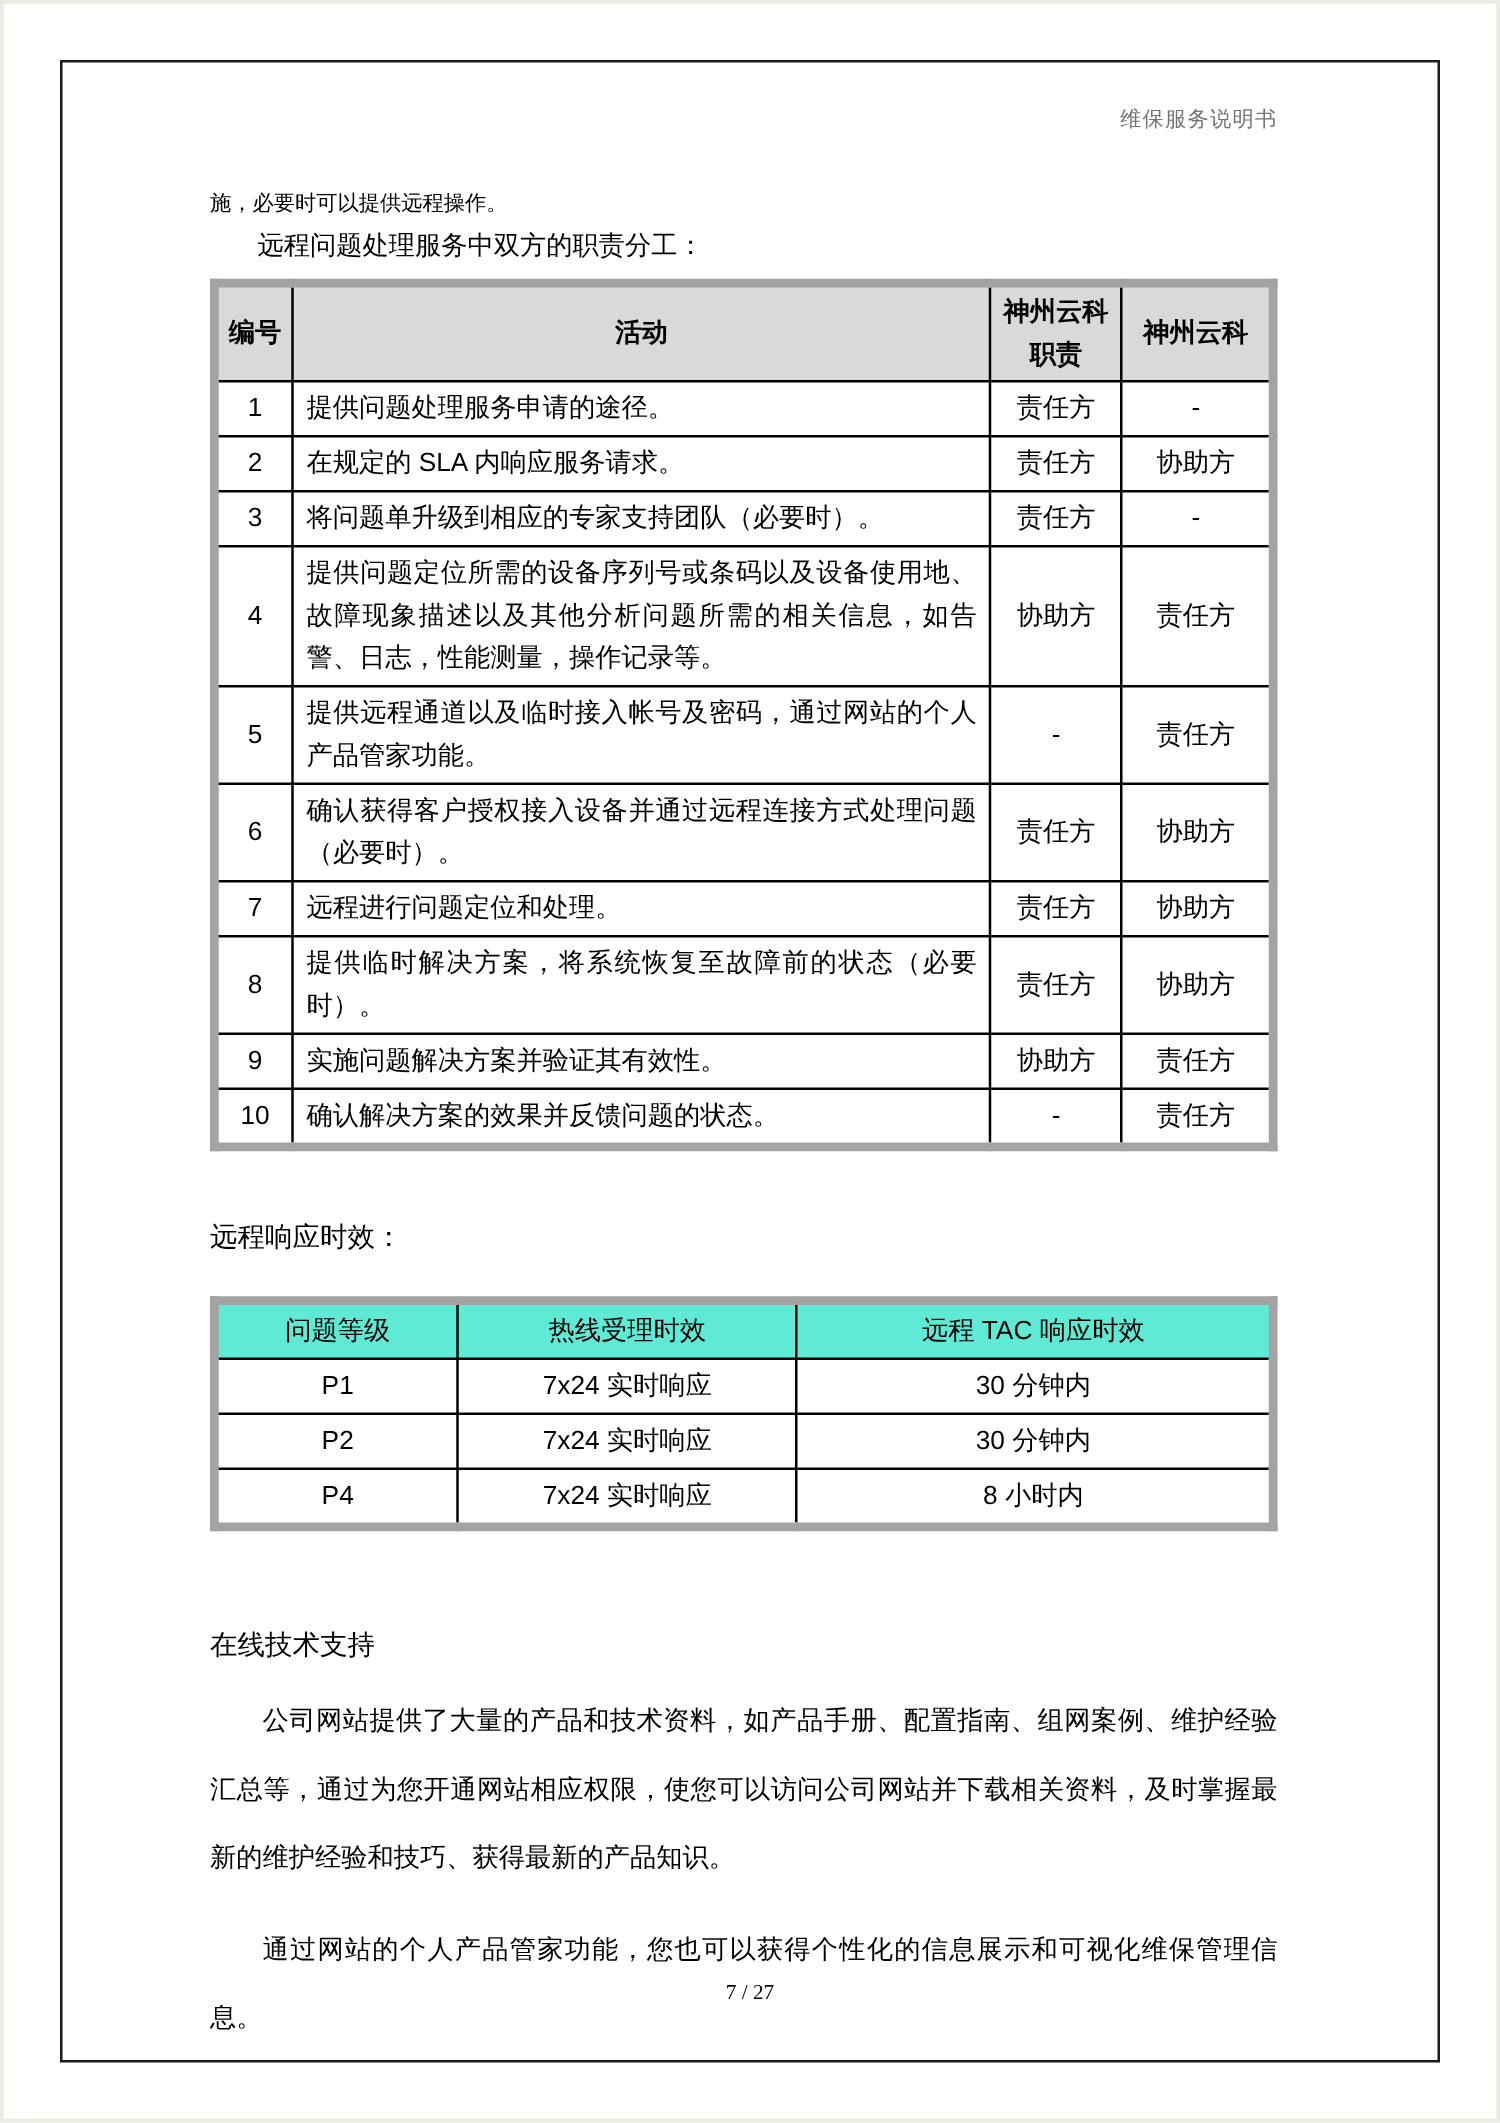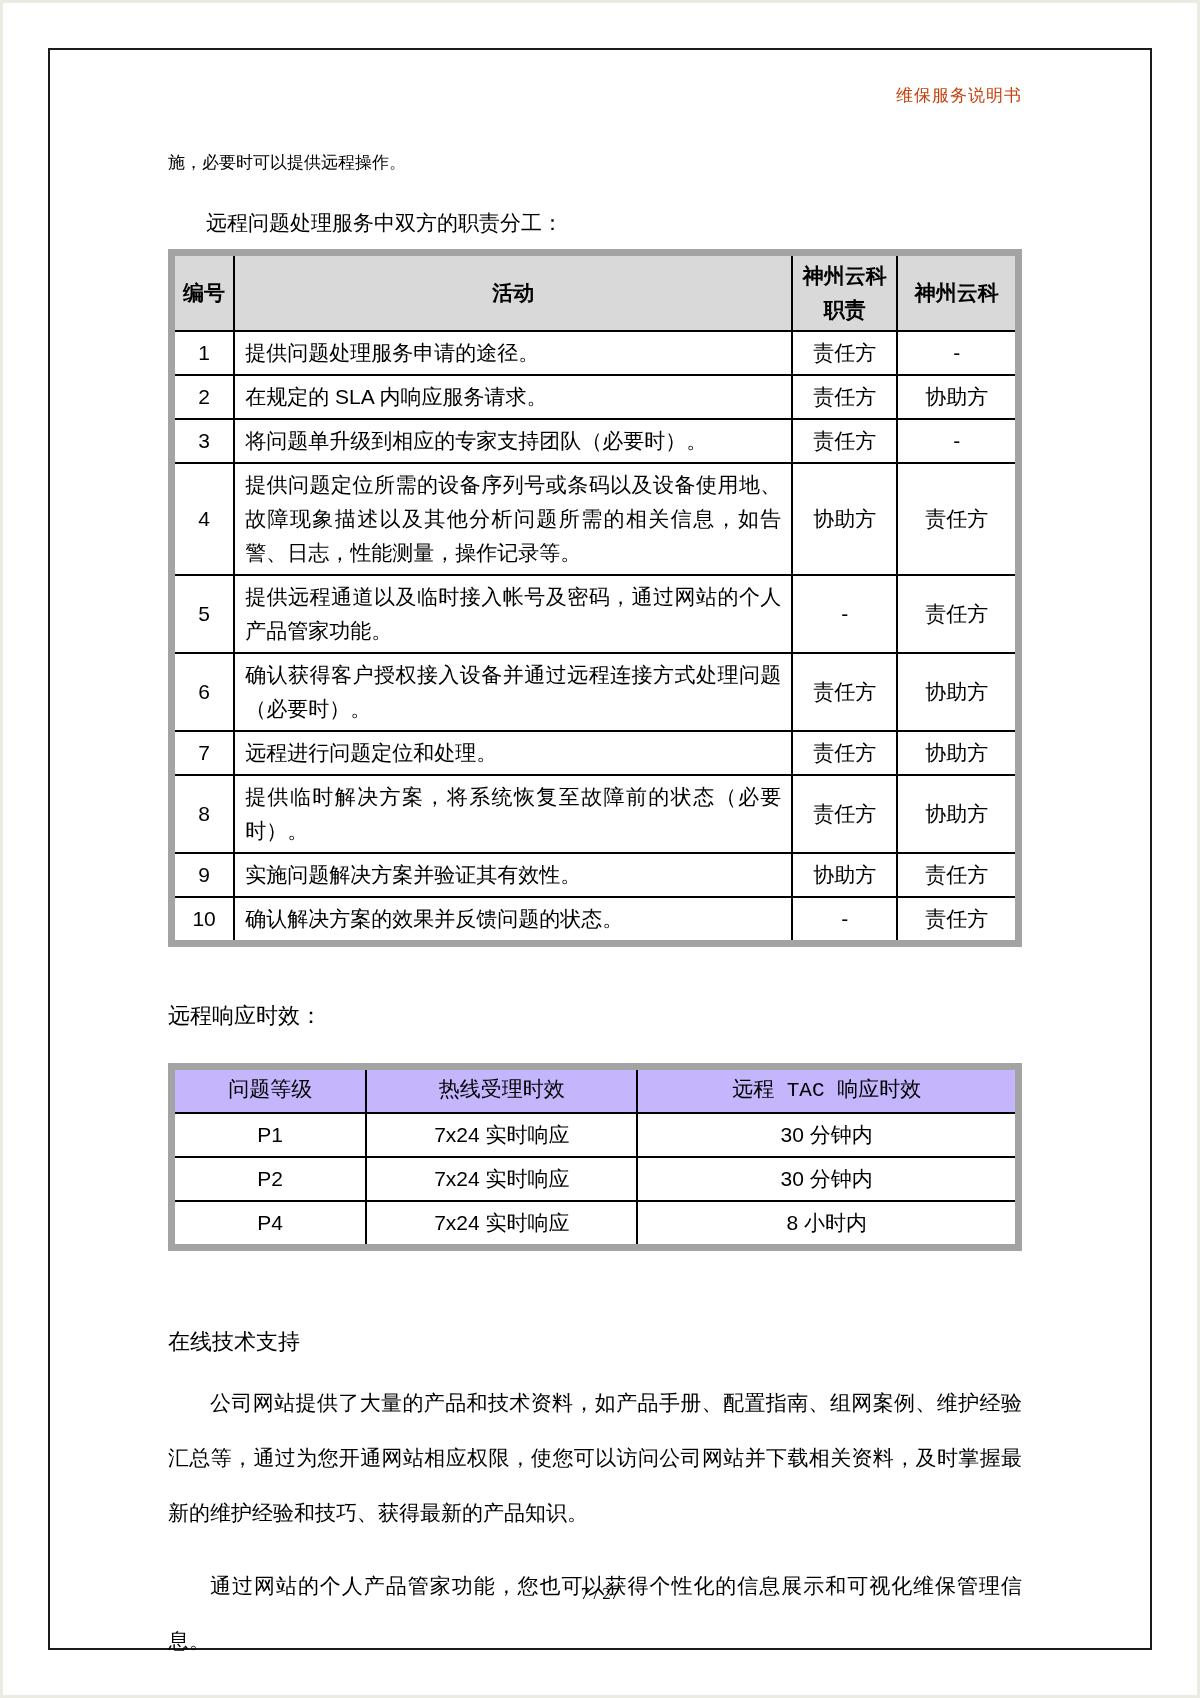--- a/index.html
+++ b/index.html
@@ -17,29 +17,29 @@
     border:2px solid #1c1c1c;
     box-sizing:border-box;
     padding:34px 128px 0 118px;
     background:#fff;
   }
   .doc-header {
     text-align:right;
     font-family:"Liberation Serif", serif;
     font-size:17px;
     letter-spacing:1px;
-    color:#c2410c;
+    color:#737373;
   }
   .intro-line {
     margin-top:42px;
     font-size:17px;
     line-height:28px;
   }
   .table-caption {
-    margin-top:32px;
+    margin-top:6px;
     font-size:21px;
     padding-left:38px;
     line-height:28px;
   }
   table {
     width:100%;
     border-collapse:collapse;
     border:7px solid #a3a3a3;
   }
   .t1 { margin-top:12px; }
@@ -67,21 +67,21 @@
   }
   .t2 { margin-top:32px; }
   .t2 th, .t2 td {
     border:2px solid #000;
     font-size:21px;
     font-weight:400;
     text-align:center;
     padding:7px 8px;
     line-height:28px;
   }
-  .t2 th { background:#c4b5fd;font-family:Liberation Mono, monospace; }
+  .t2 th { background:#5eead4; }
   .heading-online {
     margin-top:76px;
   }
   .body-para {
     font-size:21px;
     line-height:55px;
     text-align:justify;
     text-indent:42px;
     margin:18px 0 0 0;
   }

